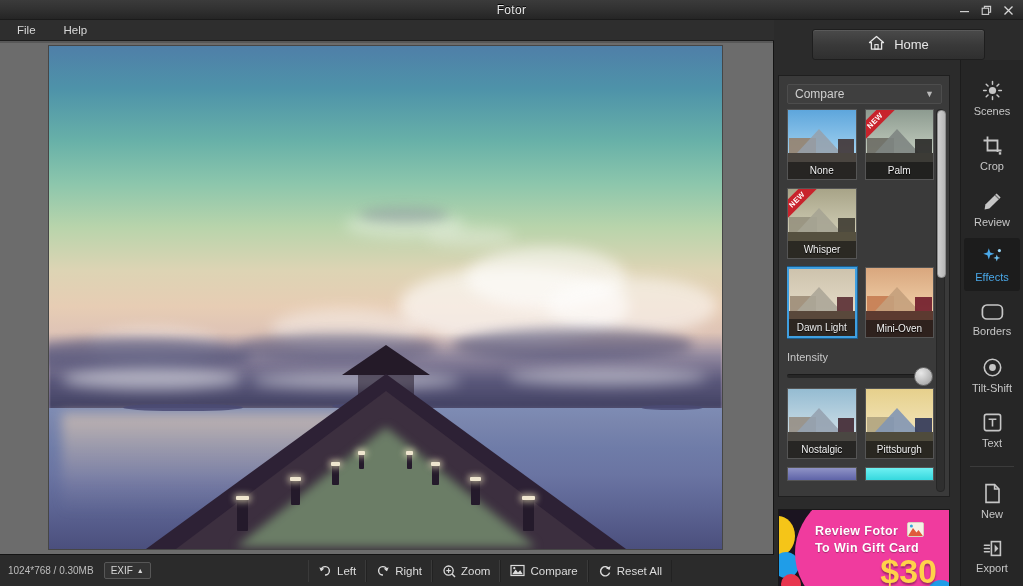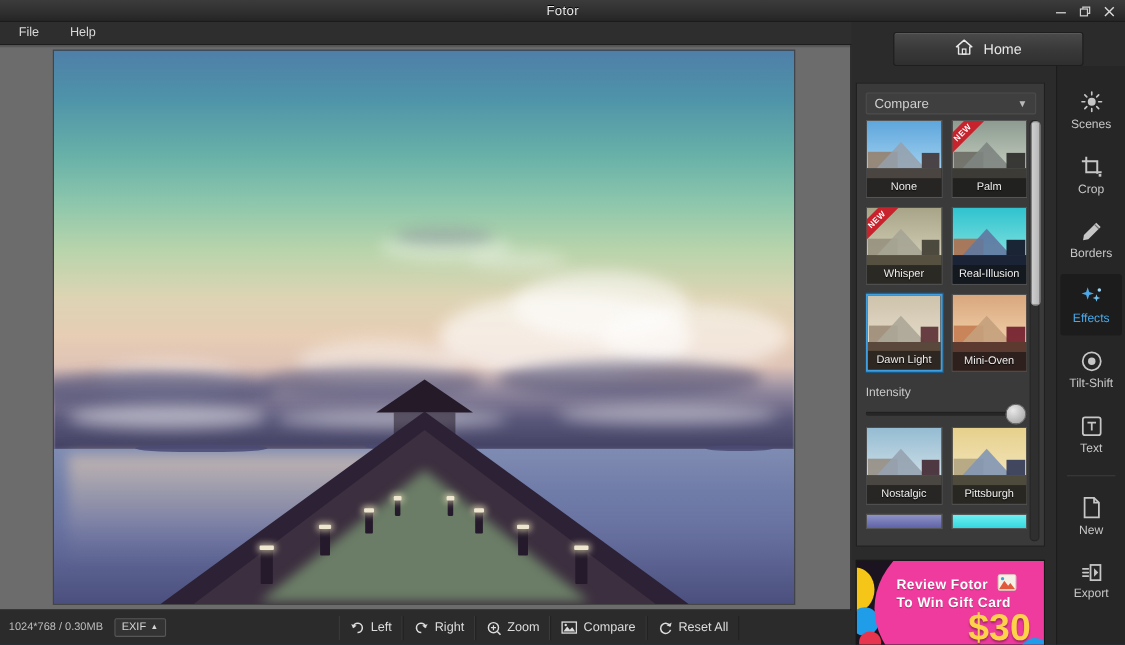--- a/index.html
+++ b/index.html
@@ -483,30 +483,20 @@
             <div class="th-img" style="background:#4a463a">
               <div class="th-sky" style="background:linear-gradient(180deg,#a8a488,#cfccb4)"></div>
               <div class="th-bldg" style="background:rgba(150,145,126,.9)"></div>
               <div class="th-pyr" style="border-bottom-color:rgba(166,164,148,.9)"></div>
               <div class="th-bldg2" style="background:rgba(70,66,56,.95)"></div>
               <div class="th-ground" style="background:#55503f"></div>
             </div>
             <div class="newbadge" style="left:-15px">NEW</div>
             <div class="th-label">Whisper</div>
           </div>
-          <div class="thumb">
-            <div class="th-img" style="background:#16263a">
-              <div class="th-sky" style="background:linear-gradient(180deg,#2fc3cf,#7fe0de)"></div>
-              <div class="th-bldg" style="background:rgba(172,112,80,.92)"></div>
-              <div class="th-pyr" style="border-bottom-color:rgba(96,120,160,.9)"></div>
-              <div class="th-bldg2" style="background:rgba(22,28,46,.96)"></div>
-              <div class="th-ground" style="background:#1a2436"></div>
-            </div>
-            <div class="th-label">Real-Illusion</div>
-          </div>
         </div>
 
         <div class="thumb-row">
           <div class="thumb sel">
             <div class="th-img" style="background:#4f4036">
               <div class="th-sky" style="background:linear-gradient(180deg,#cec3ad,#e3dac6)"></div>
               <div class="th-bldg" style="background:rgba(158,142,122,.92)"></div>
               <div class="th-pyr" style="border-bottom-color:rgba(172,166,152,.9)"></div>
               <div class="th-bldg2" style="background:rgba(96,54,58,.95)"></div>
               <div class="th-ground" style="background:#59483b"></div>
@@ -611,34 +601,42 @@
         <span>Crop</span>
       </div>
 
       <div class="rail-item">
         <span>
           <svg width="21" height="21" viewBox="0 0 21 21">
             <path d="M14.6 2.4 L18.6 6.4 L7.4 17.6 L2.6 18.4 L3.4 13.6 Z" fill="#c6c6c6"></path>
             <path d="M13 4 L17 8" stroke="#6e6e6e" stroke-width="1.1"></path>
           </svg>
         </span>
-        <span>Borders</span>
+        <span>Review</span>
       </div>
 
       <div class="rail-item active">
         <span>
           <svg width="21" height="21" viewBox="0 0 21 21">
             <path d="M6.8 2.2 L8.2 6.4 L12.4 7.8 L8.2 9.2 L6.8 13.4 L5.4 9.2 L1.2 7.8 L5.4 6.4 Z" fill="#4aa8e8"></path>
             <path d="M14.8 8.4 L15.7 11 L18.3 11.9 L15.7 12.8 L14.8 15.4 L13.9 12.8 L11.3 11.9 L13.9 11 Z" fill="#6fc0f0"></path>
             <circle cx="17.4" cy="4.6" r="1.6" fill="#9ad6f7"></circle>
           </svg>
         </span>
         <span>Effects</span>
       </div>
 
+      <div class="rail-item">
+        <span>
+          <svg width="23" height="18" viewBox="0 0 23 18">
+            <rect x="1.4" y="2" width="20" height="14" rx="4.5" ry="4.5" fill="none" stroke="#c6c6c6" stroke-width="1.7"></rect>
+          </svg>
+        </span>
+        <span>Borders</span>
+      </div>
 
       <div class="rail-item">
         <span>
           <svg width="21" height="21" viewBox="0 0 21 21">
             <circle cx="10.5" cy="10.5" r="8.2" fill="none" stroke="#c6c6c6" stroke-width="1.6"></circle>
             <circle cx="10.5" cy="10.5" r="3.4" fill="#c6c6c6"></circle>
           </svg>
         </span>
         <span>Tilt-Shift</span>
       </div>

